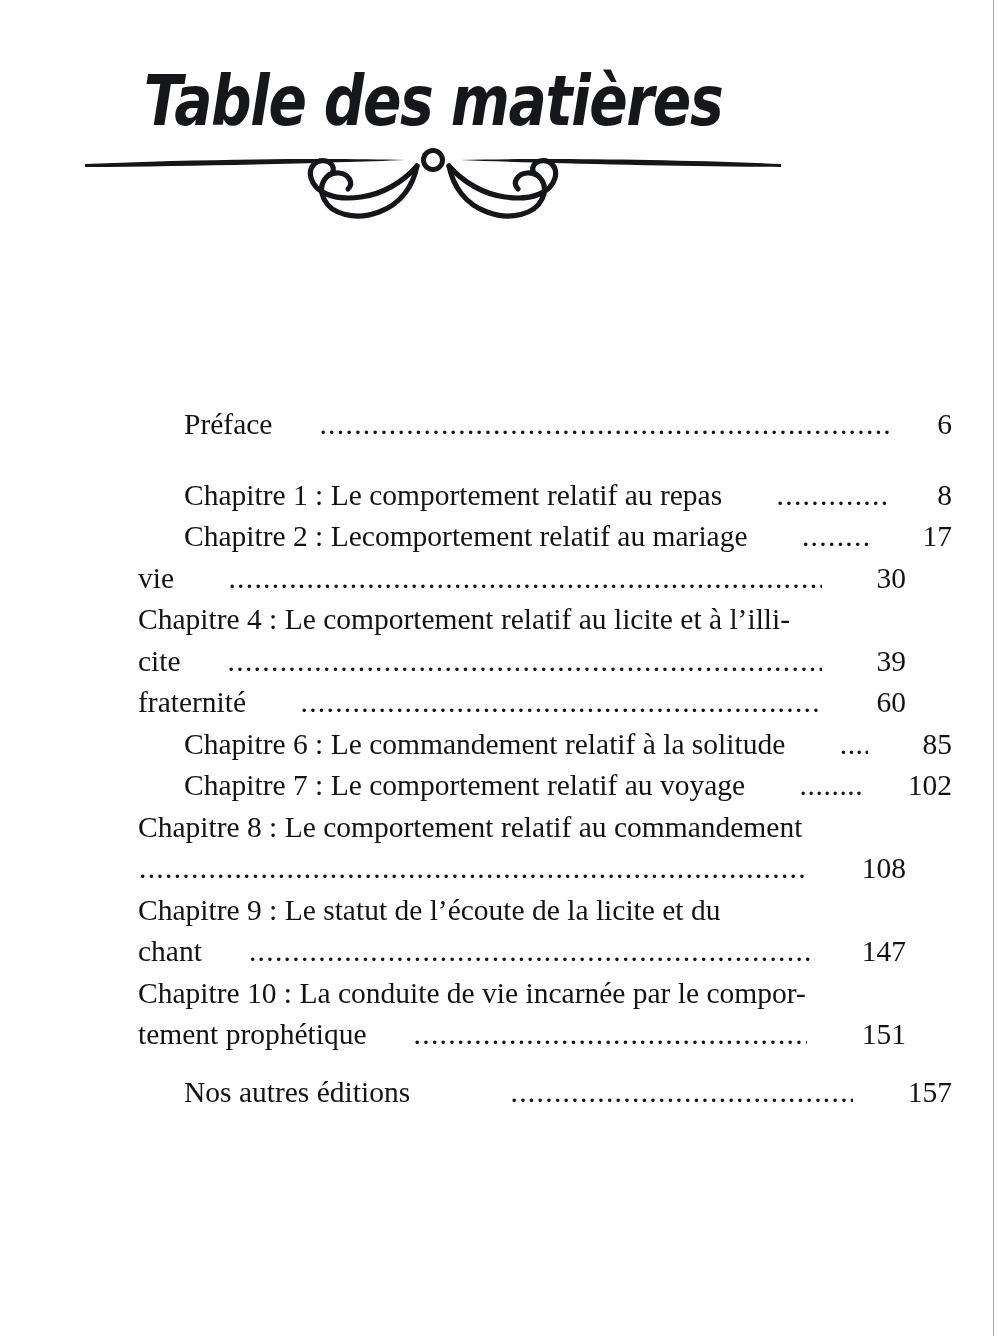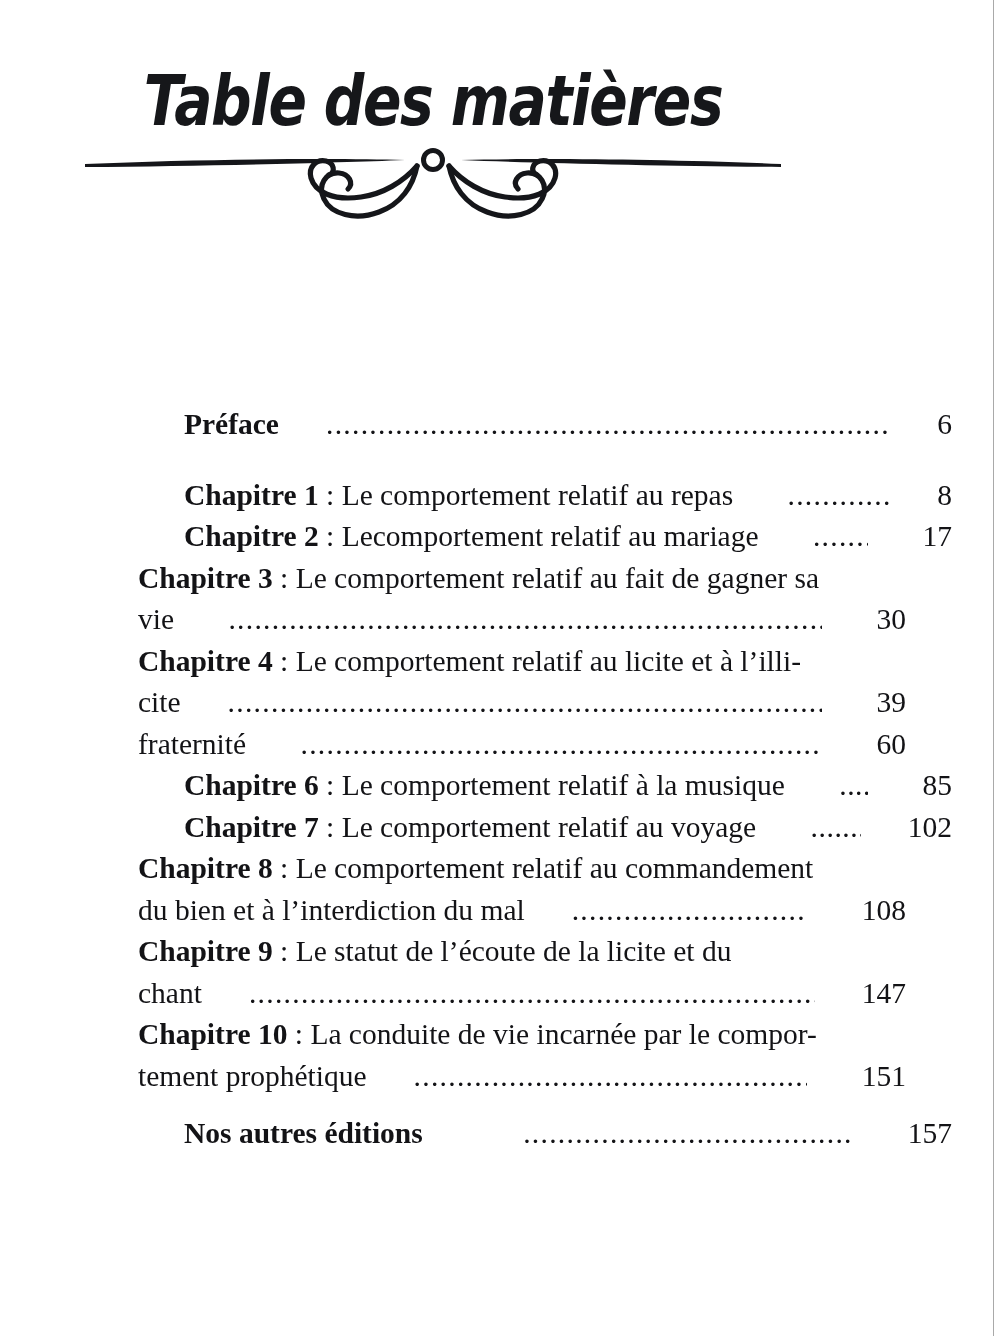--- a/index.html
+++ b/index.html
@@ -74,21 +74,21 @@
     margin: 0;
     -webkit-hyphens: manual;
     hyphens: manual;
   }
 
   
   .gap-after-preface { margin-bottom: 29px; }
   .gap-before-tail   { margin-top: 16px; }
 
   .label {
-    font-weight: 700;
+    font-weight: 400;
   }
 
   
   .leader-row {
     display: flex;
     align-items: baseline;
     width: 100%;
   }
   .leader-row .lead-text { white-space: pre; flex: 0 0 auto; }
   .leader-row .dots {
@@ -158,21 +158,20 @@
 
     <div class="entry">
       <div class="leader-row indent">
         <span class="lead-text"><span class="label">Chapitre 2</span><span> : </span><span>Lecomportement relatif au mariage </span></span>
         <span class="dots">................................................................................................................................................................</span>
         <span class="pageno"> 17</span>
       </div>
     </div>
 
     <div class="entry">
-      <div style="text-indent:46px;"><span class="label">Chapitre 3</span><span> : </span><span>Le comportement relatif au fait de gagner sa</span></div>
       <div class="leader-row">
         <span class="lead-text">vie </span>
         <span class="dots">................................................................................................................................................................</span>
         <span class="pageno"> 30</span>
       </div>
     </div>
 
     <div class="entry">
       <div style="text-indent:46px;"><span class="label">Chapitre 4</span><span> : </span><span>Le comportement relatif au licite et à l’illi-</span></div>
       <div class="leader-row">
@@ -185,38 +184,37 @@
     <div class="entry">
       <div class="leader-row">
         <span class="lead-text">fraternité </span>
         <span class="dots">................................................................................................................................................................</span>
         <span class="pageno"> 60</span>
       </div>
     </div>
 
     <div class="entry tight">
       <div class="leader-row indent">
-        <span class="lead-text"><span class="label">Chapitre 6</span><span> : </span><span>Le comportement relatif à la musique </span></span>
+        <span class="lead-text"><span class="label">Chapitre 6</span><span> : </span><span>Le commandement relatif à la solitude </span></span>
         <span class="dots">................................................................................................................................................................</span>
         <span class="pageno"> 85</span>
       </div>
     </div>
 
     <div class="entry tight">
       <div class="leader-row indent">
         <span class="lead-text"><span class="label">Chapitre 7</span><span> : </span><span>Le comportement relatif au voyage </span></span>
         <span class="dots">................................................................................................................................................................</span>
         <span class="pageno">102</span>
       </div>
     </div>
 
     <div class="entry">
       <div style="text-indent:46px;"><span class="label">Chapitre 8</span><span> : </span><span>Le comportement relatif au commandement</span></div>
       <div class="leader-row">
-        <span class="lead-text">du bien et à l’interdiction du mal</span>
         <span class="dots">................................................................................................................................................................</span>
         <span class="pageno"> 108</span>
       </div>
     </div>
 
     <div class="entry">
       <div style="text-indent:46px;"><span class="label">Chapitre 9</span><span> : </span><span>Le statut de l’écoute de la licite et du</span></div>
       <div class="leader-row">
         <span class="lead-text">chant</span>
         <span class="dots">................................................................................................................................................................</span>

